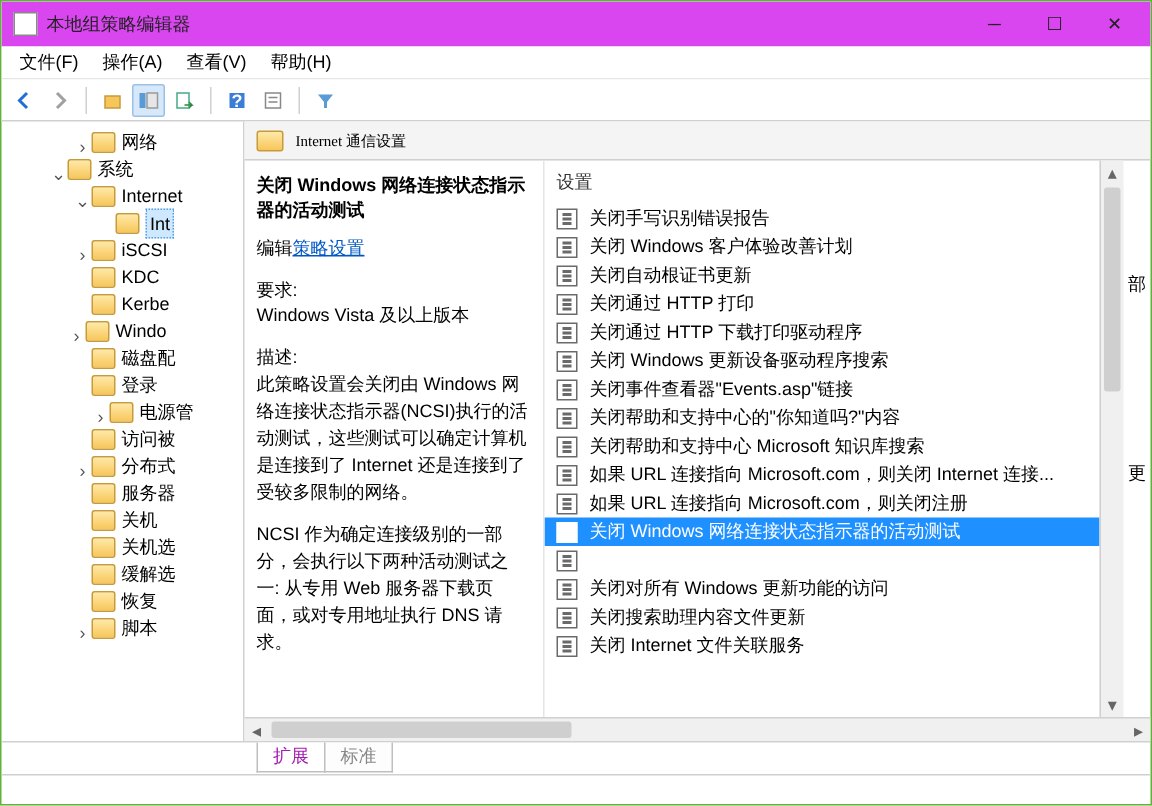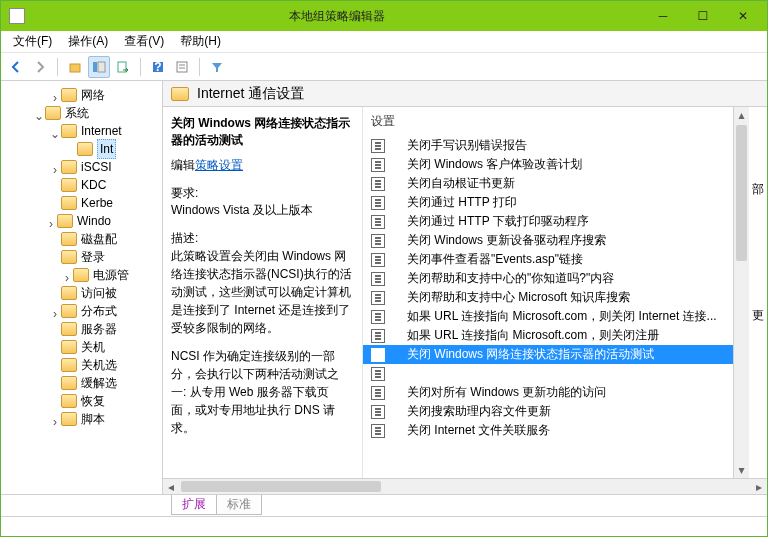--- a/index.html
+++ b/index.html
@@ -1,45 +1,45 @@
 <!DOCTYPE html>
 <html><head>
 <meta charset="utf-8">
 <style>
 * { box-sizing: border-box; margin: 0; padding: 0; font-family: "Microsoft YaHei", "Segoe UI", sans-serif; font-size: 12px; }
 body { width: 768px; height: 537px; background: #fff; overflow: hidden; border: 1px solid #5fb336; }
-.titlebar { height: 30px; background: #84cc16; display: flex; align-items: center; padding: 0 4px 0 8px; color: #222; text-align: center; }
+.titlebar { height: 30px; background: #d946ef; display: flex; align-items: center; padding: 0 4px 0 8px; color: #222; }
 .titlebar .ticon { width: 16px; height: 16px; margin-right: 6px; background: #fff; border: 1px solid #888; }
 .titlebar .title { flex: 1; }
 .titlebar .winbtn { width: 40px; height: 28px; display: flex; align-items: center; justify-content: center; color: #222; }
 .menubar { height: 22px; background: #fff; display: flex; align-items: center; padding: 0 4px; border-bottom: 1px solid #e5e5e5; }
 .menubar .menuitem { padding: 2px 8px; }
 .toolbar { height: 28px; background: #fff; border-bottom: 1px solid #d0d0d0; display: flex; align-items: center; padding: 0 4px; gap: 2px; }
 .toolbar .tbtn { width: 22px; height: 22px; display: flex; align-items: center; justify-content: center; border: 1px solid transparent; border-radius: 2px; }
 .toolbar .tbtn.on { border-color: #99c1e8; background: #d6e8f9; }
 .toolbar .sep { width: 1px; height: 18px; background: #d0d0d0; margin: 0 4px; }
 .content { display: flex; height: calc(100% - 30px - 22px - 28px - 20px - 22px); }
 .tree { width: 162px; border-right: 1px solid #d0d0d0; overflow: auto; padding: 4px 0; }
 .tree .node { white-space: nowrap; height: 18px; line-height: 18px; padding-left: 4px; }
 .tree .twisty { display: inline-block; width: 12px; height: 12px; vertical-align: middle; color: #555; text-align: center; }
 .tree .ficon { display: inline-block; width: 16px; height: 14px; background: linear-gradient(#ffe9a8,#f7c65a); border: 1px solid #c89b3a; border-radius: 2px; vertical-align: middle; margin-right: 4px; }
 .tree .label { vertical-align: middle; }
 .tree .sel { background: #cde8ff; border: 1px dotted #5aa0e0; display: inline-block; padding: 0 2px; }
 .rightpane { flex: 1; display: flex; flex-direction: column; min-width: 0; }
 .pathbar { height: 26px; background: #f4f4f4; border-bottom: 1px solid #d0d0d0; display: flex; align-items: center; padding: 0 8px; gap: 8px; }
 .pathbar .ficon { display: inline-block; width: 18px; height: 14px; background: linear-gradient(#ffe9a8,#f7c65a); border: 1px solid #c89b3a; border-radius: 2px; }
-.pathbar .ptitle { font-size: 14px; }
+.pathbar .ptitle { font-size: 10px; font-family: Liberation Serif, serif; }
 .split { flex: 1; display: flex; min-height: 0; }
 .detail { width: 200px; border-right: 1px solid #e5e5e5; padding: 8px 10px 8px 8px; overflow: hidden; }
 .detail h1 { font-size: 12px; font-weight: bold; line-height: 1.4; margin-bottom: 8px; }
 .detail a { color: #0058c3; text-decoration: underline; }
 .detail p { margin-top: 10px; line-height: 1.5; }
 .list { flex: 1; overflow: auto; position: relative; padding: 4px 0; }
 .list .col { padding: 2px 6px 6px 8px; color: #333; }
-.list .item { height: 19px; display: flex; align-items: center; padding: 0 12px 0 8px; gap: 22px; white-space: nowrap; }
+.list .item { height: 19px; display: flex; align-items: center; padding: 0 12px 0 8px; gap: 8px; white-space: nowrap; }
 .list .item .picon { width: 14px; height: 14px; border: 1px solid #6a6a6a; background: #fff; position: relative; flex-shrink: 0; }
 .list .item .picon::after { content: ""; position: absolute; left: 3px; top: 2px; width: 6px; height: 2px; background: #6a6a6a; box-shadow: 0 3px 0 #6a6a6a, 0 6px 0 #6a6a6a; }
 .list .item.selected { background: #1e90ff; color: #fff; }
 .list .item.selected .picon { border-color: #fff; }
 .list .item.selected .picon::after { background: #fff; box-shadow: 0 3px 0 #fff, 0 6px 0 #fff; }
 .vscroll { width: 16px; background: #f0f0f0; border-left: 1px solid #d0d0d0; display: flex; flex-direction: column; }
 .vscroll .arrow { height: 16px; display: flex; align-items: center; justify-content: center; color: #666; }
 .vscroll .track { flex: 1; position: relative; }
 .vscroll .thumb { position: absolute; left: 2px; right: 2px; top: 2px; height: 40%; background: #cfcfcf; border-radius: 2px; }
 .tabs { height: 22px; border-top: 1px solid #d0d0d0; padding-left: 170px; display: flex; align-items: flex-start; }

